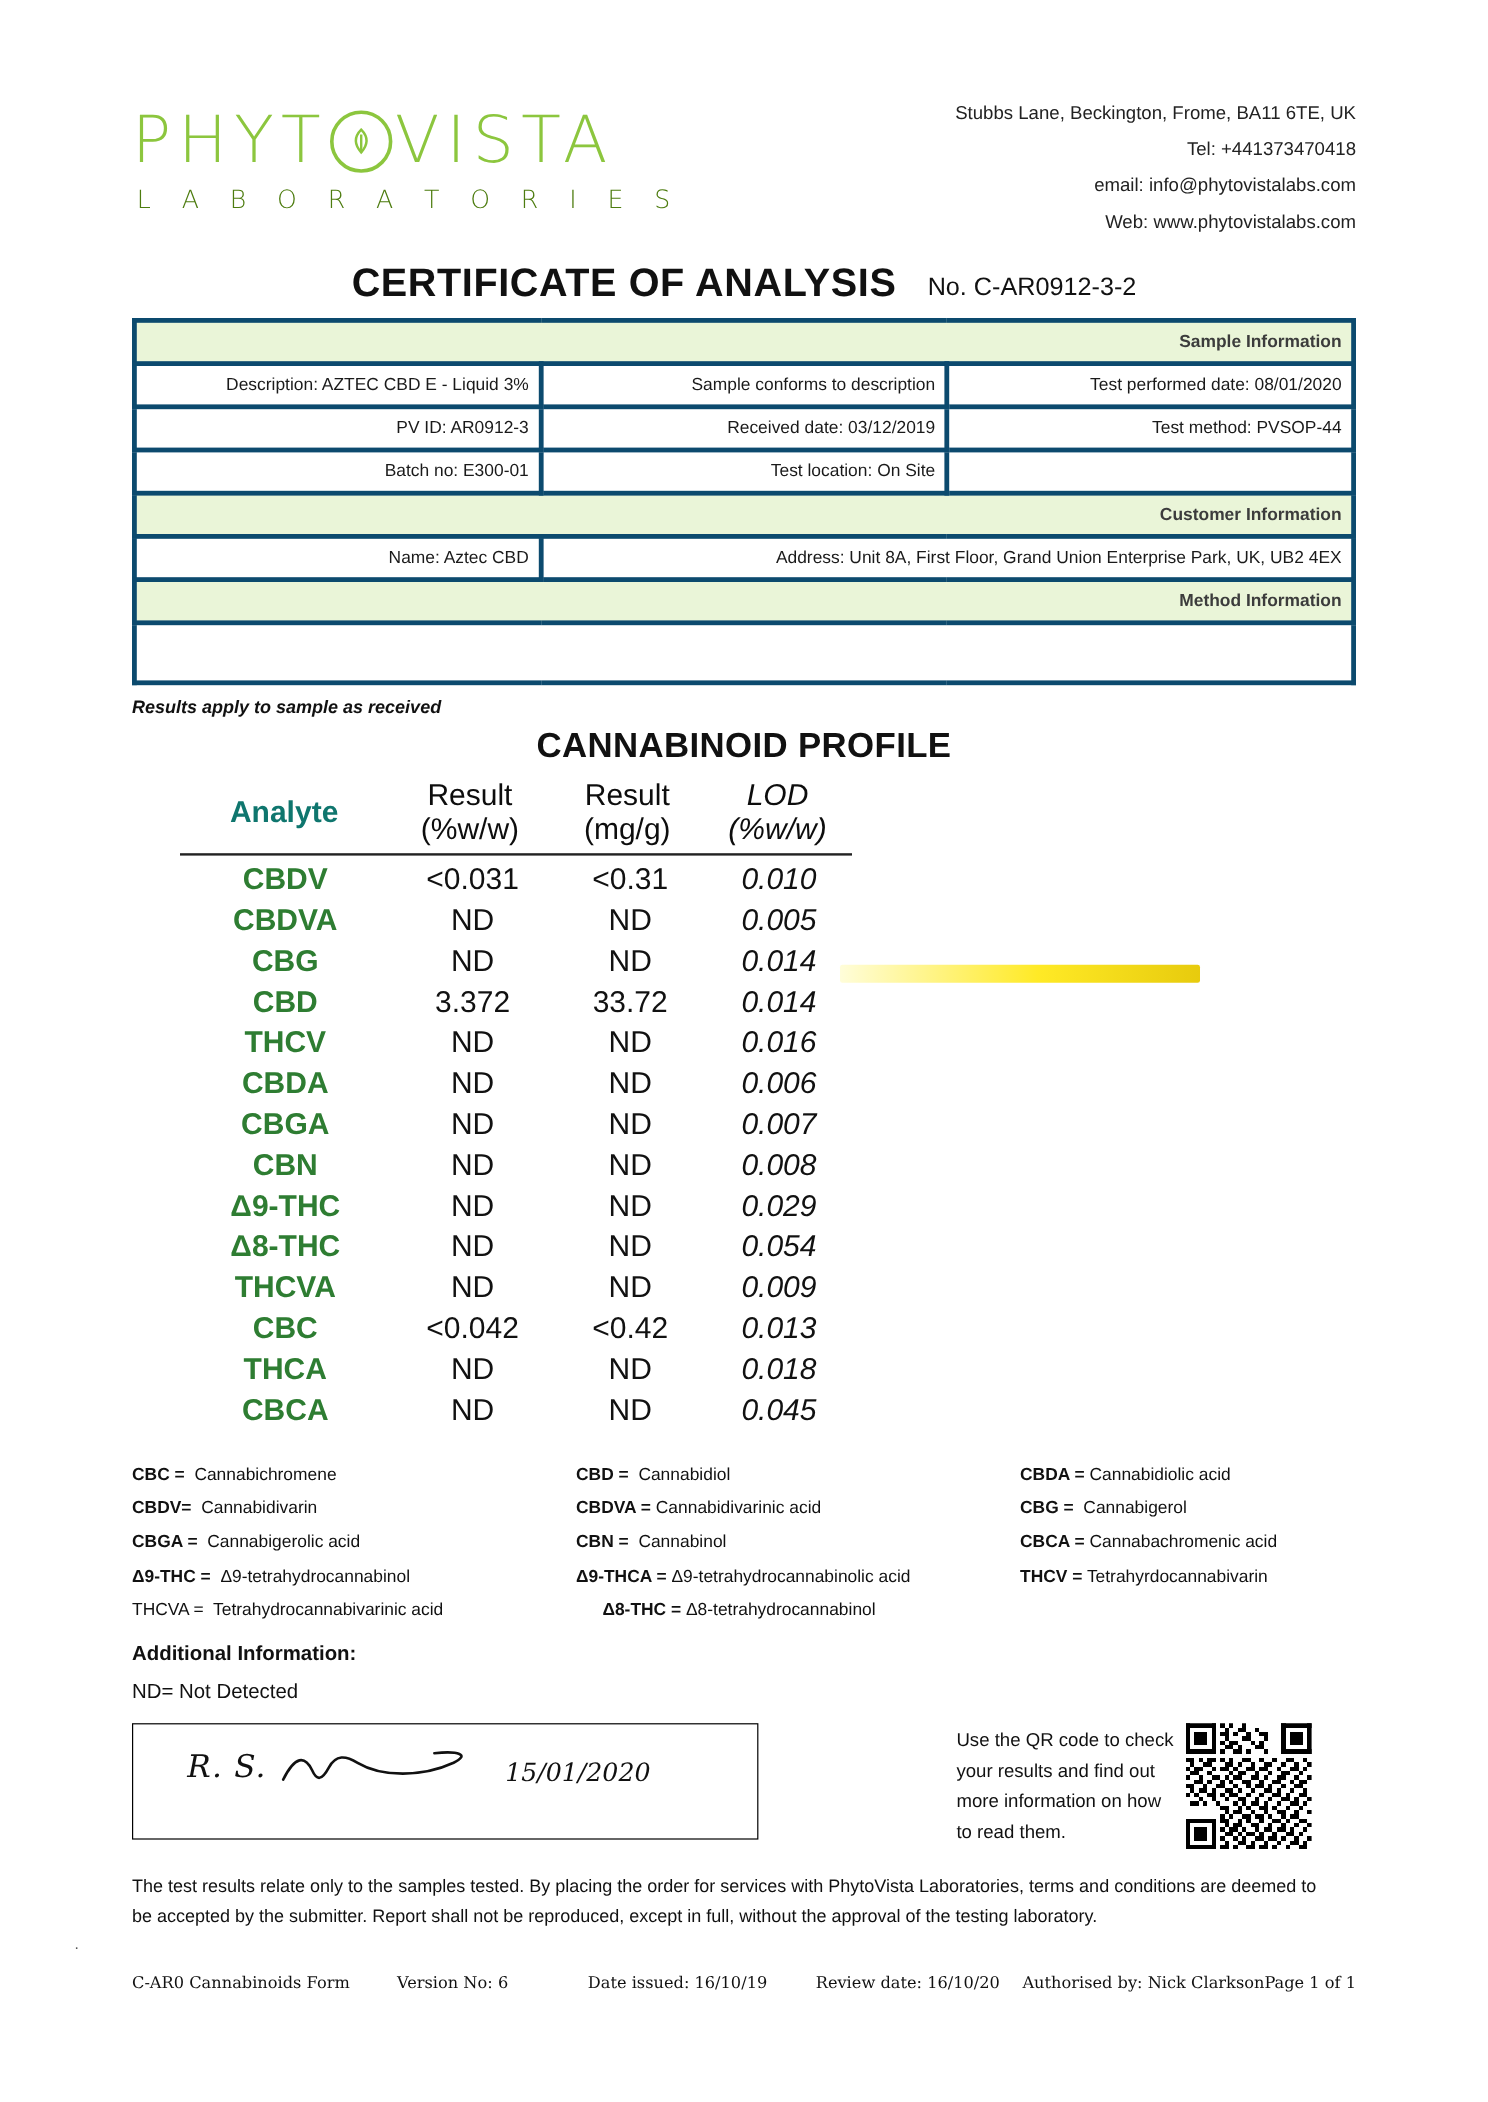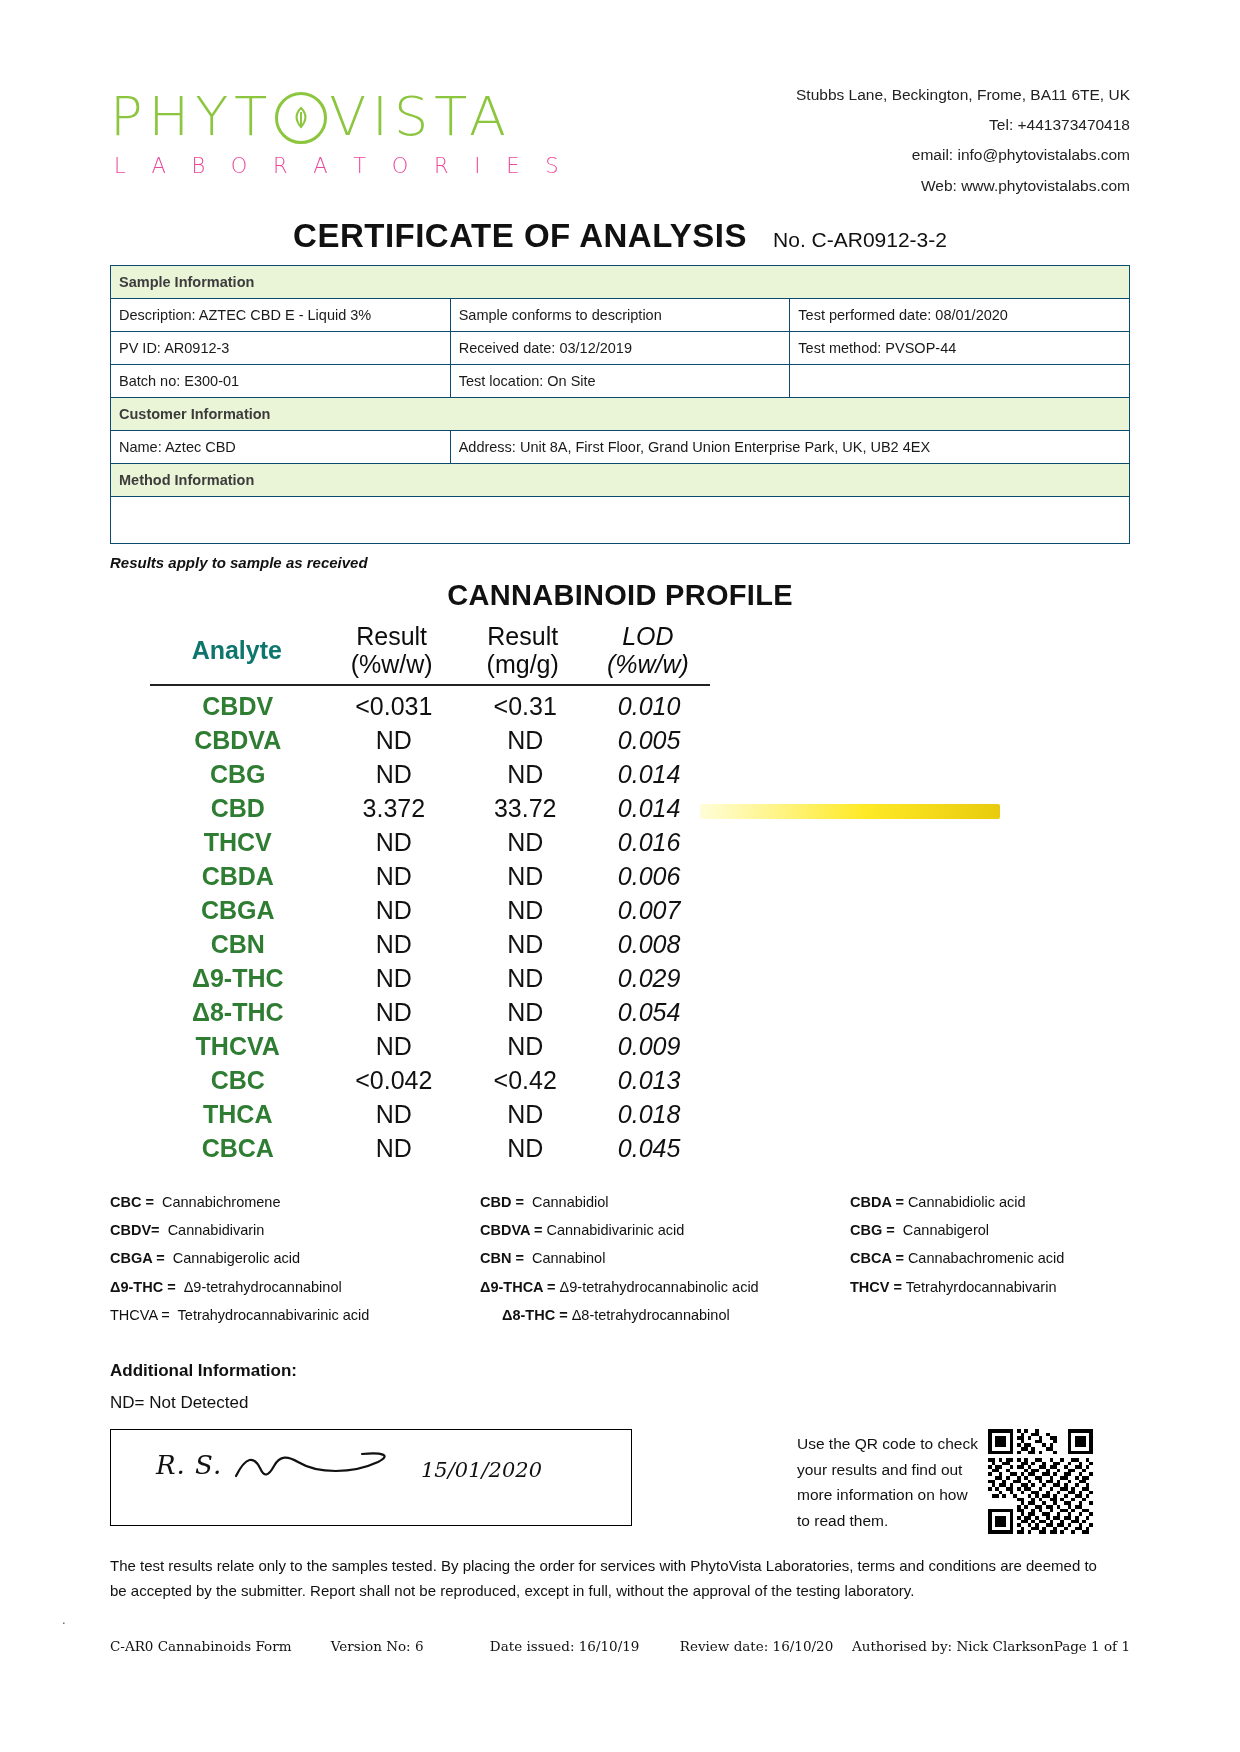--- a/index.html
+++ b/index.html
@@ -53,21 +53,21 @@
     border-radius: 50%;
     margin: 0 2px;
     position: relative;
     top: 2px;
   }
   .logo-word .mark svg { display: block; }
   .logo-sub {
     margin-top: 10px;
     font-size: 21px;
     letter-spacing: 9.5px;
-    color: #ec4899;
+    color: #4d7c0f;
     font-family: "DejaVu Sans", sans-serif;
     font-weight: 300;
     padding-left: 4px;
   }
   .contact {
     text-align: right;
     font-size: 15.5px;
     line-height: 1.95;
     color: #222;
   }
@@ -93,25 +93,26 @@
   }
 
   
   table.info {
     width: 100%;
     border-collapse: collapse;
     margin-top: 10px;
     table-layout: fixed;
   }
   table.info td {
-    border: 1px solid #0c4a6e;
+    border: 4px solid #0c4a6e;
     font-size: 14.5px;
     padding: 6px 8px;
     vertical-align: middle;
     height: 20px;
+    text-align: right;
   }
   td.section {
     background: #eaf5d8;
     font-weight: bold;
     font-size: 17px;
     color: #3c3c3c;
     padding: 5px 10px;
   }
   td.blank { border: 1px solid #000; }
   .w1 { width: 29%; }
@@ -201,21 +202,21 @@
     line-height: 1.95;
     color: #111;
   }
   .legend .col { }
   .legend .c1 { width: 370px; }
   .legend .c2 { width: 370px; }
   .legend .c3 { width: 280px; }
   .legend b { font-weight: bold; }
 
   .addinfo {
-    margin-top: 32px;
+    margin-top: 12px;
     font-size: 17px;
     font-weight: bold;
     color: #111;
   }
   .nd {
     margin-top: 12px;
     font-size: 17px;
     color: #111;
   }
 

